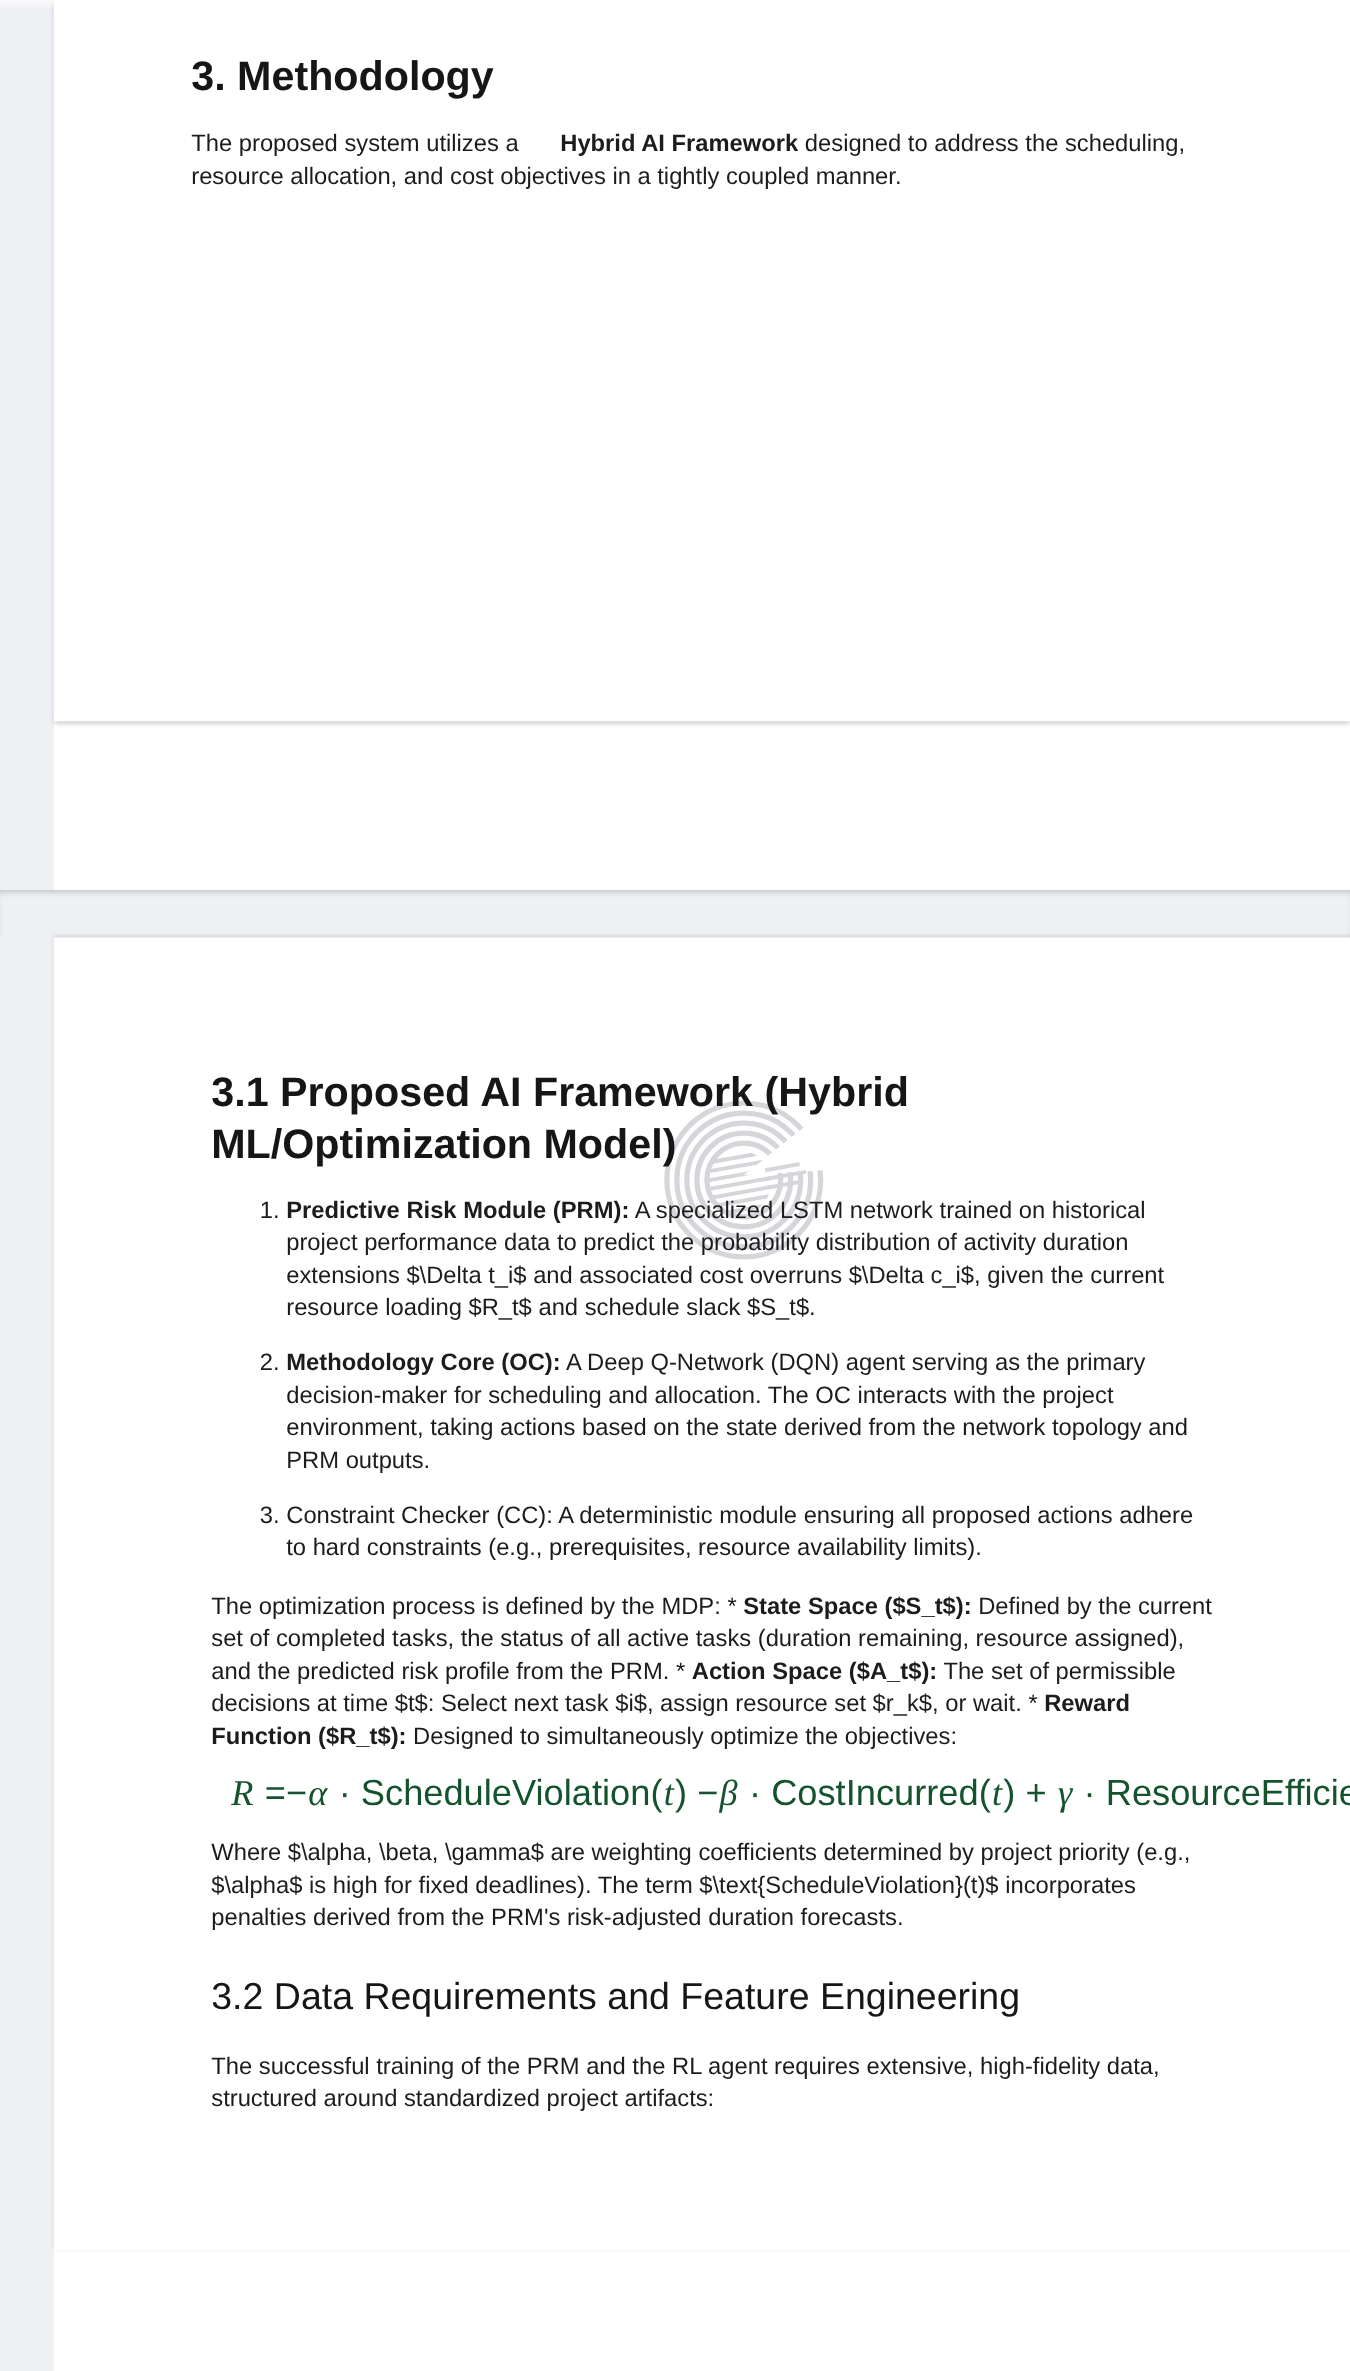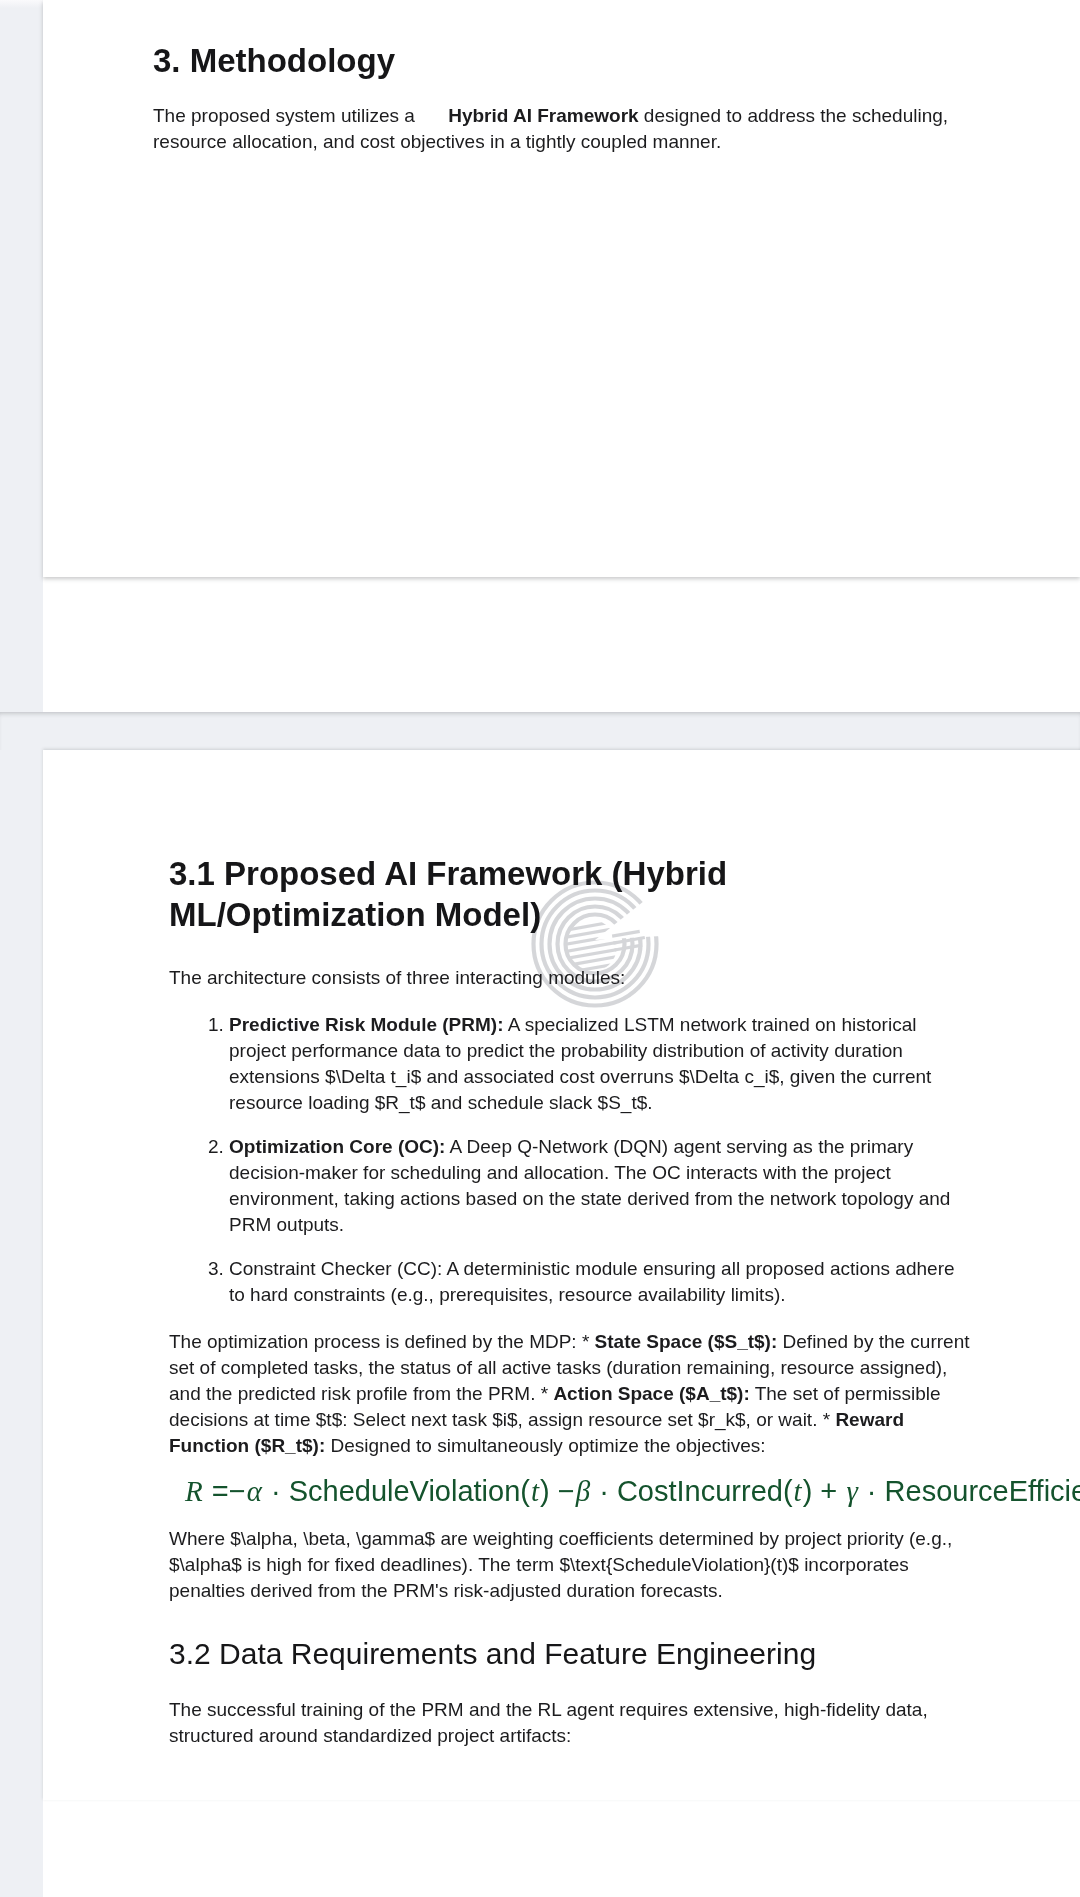--- a/index.html
+++ b/index.html
@@ -75,25 +75,24 @@
           <line x1="84" y1="56" x2="112" y2="56"></line>
           <line x1="84" y1="63" x2="116" y2="63"></line>
           <line x1="84" y1="70" x2="112" y2="70"></line>
         </g>
       </svg>
     </div>
 
     <div class="content p2-content">
       <h1 class="h31">3.1 Proposed AI Framework (Hybrid ML/Optimization Model)</h1>
 
-      <p class="arch-p">The architecture consists of three interacting modules:</p>
 
       <ol>
         <li><span style="font-weight: 700;">Predictive Risk Module (PRM):</span><span> A specialized LSTM network trained on historical project performance data to predict the probability distribution of activity duration extensions $\Delta t_i$ and associated cost overruns $\Delta c_i$, given the current resource loading $R_t$ and schedule slack $S_t$.</span></li>
-        <li><span style="font-weight: 700;">Optimization Core (OC):</span><span> A Deep Q-Network (DQN) agent serving as the primary decision-maker for scheduling and allocation. The OC interacts with the project environment, taking actions based on the state derived from the network topology and PRM outputs.</span></li>
+        <li><span style="font-weight: 700;">Methodology Core (OC):</span><span> A Deep Q-Network (DQN) agent serving as the primary decision-maker for scheduling and allocation. The OC interacts with the project environment, taking actions based on the state derived from the network topology and PRM outputs.</span></li>
         <li><span style="font-weight: 400;">Constraint Checker (CC):</span><span> A deterministic module ensuring all proposed actions adhere to hard constraints (e.g., prerequisites, resource availability limits).</span></li>
       </ol>
 
       <p class="mdp-p"><span>The optimization process is defined by the MDP: * </span><span style="font-weight: 700;">State Space ($S_t$):</span><span> Defined by the current set of completed tasks, the status of all active tasks (duration remaining, resource assigned), and the predicted risk profile from the PRM. * </span><span style="font-weight: 700;">Action Space ($A_t$):</span><span> The set of permissible decisions at time $t$: Select next task $i$, assign resource set $r_k$, or wait. * </span><span style="font-weight: 700;">Reward Function ($R_t$):</span><span> Designed to simultaneously optimize the objectives:</span></p>
 
       <div class="equation"><i>R</i><span> =−</span><i>α</i><span> · ScheduleViolation(</span><i>t</i><span>) −</span><i>β</i><span> · CostIncurred(</span><i>t</i><span>) + </span><i>γ</i><span> · ResourceEfficiency(</span><i>t</i><span>)</span></div>
 
       <p class="where-p"><span>Where $\alpha, \beta, \gamma$ are weighting coefficients determined by project priority (e.g., $\alpha$ is high for fixed deadlines). The term $\text{ScheduleViolation}(t)$ incorporates penalties derived from the PRM's risk-adjusted duration forecasts.</span></p>
 
       <h2>3.2 Data Requirements and Feature Engineering</h2>

